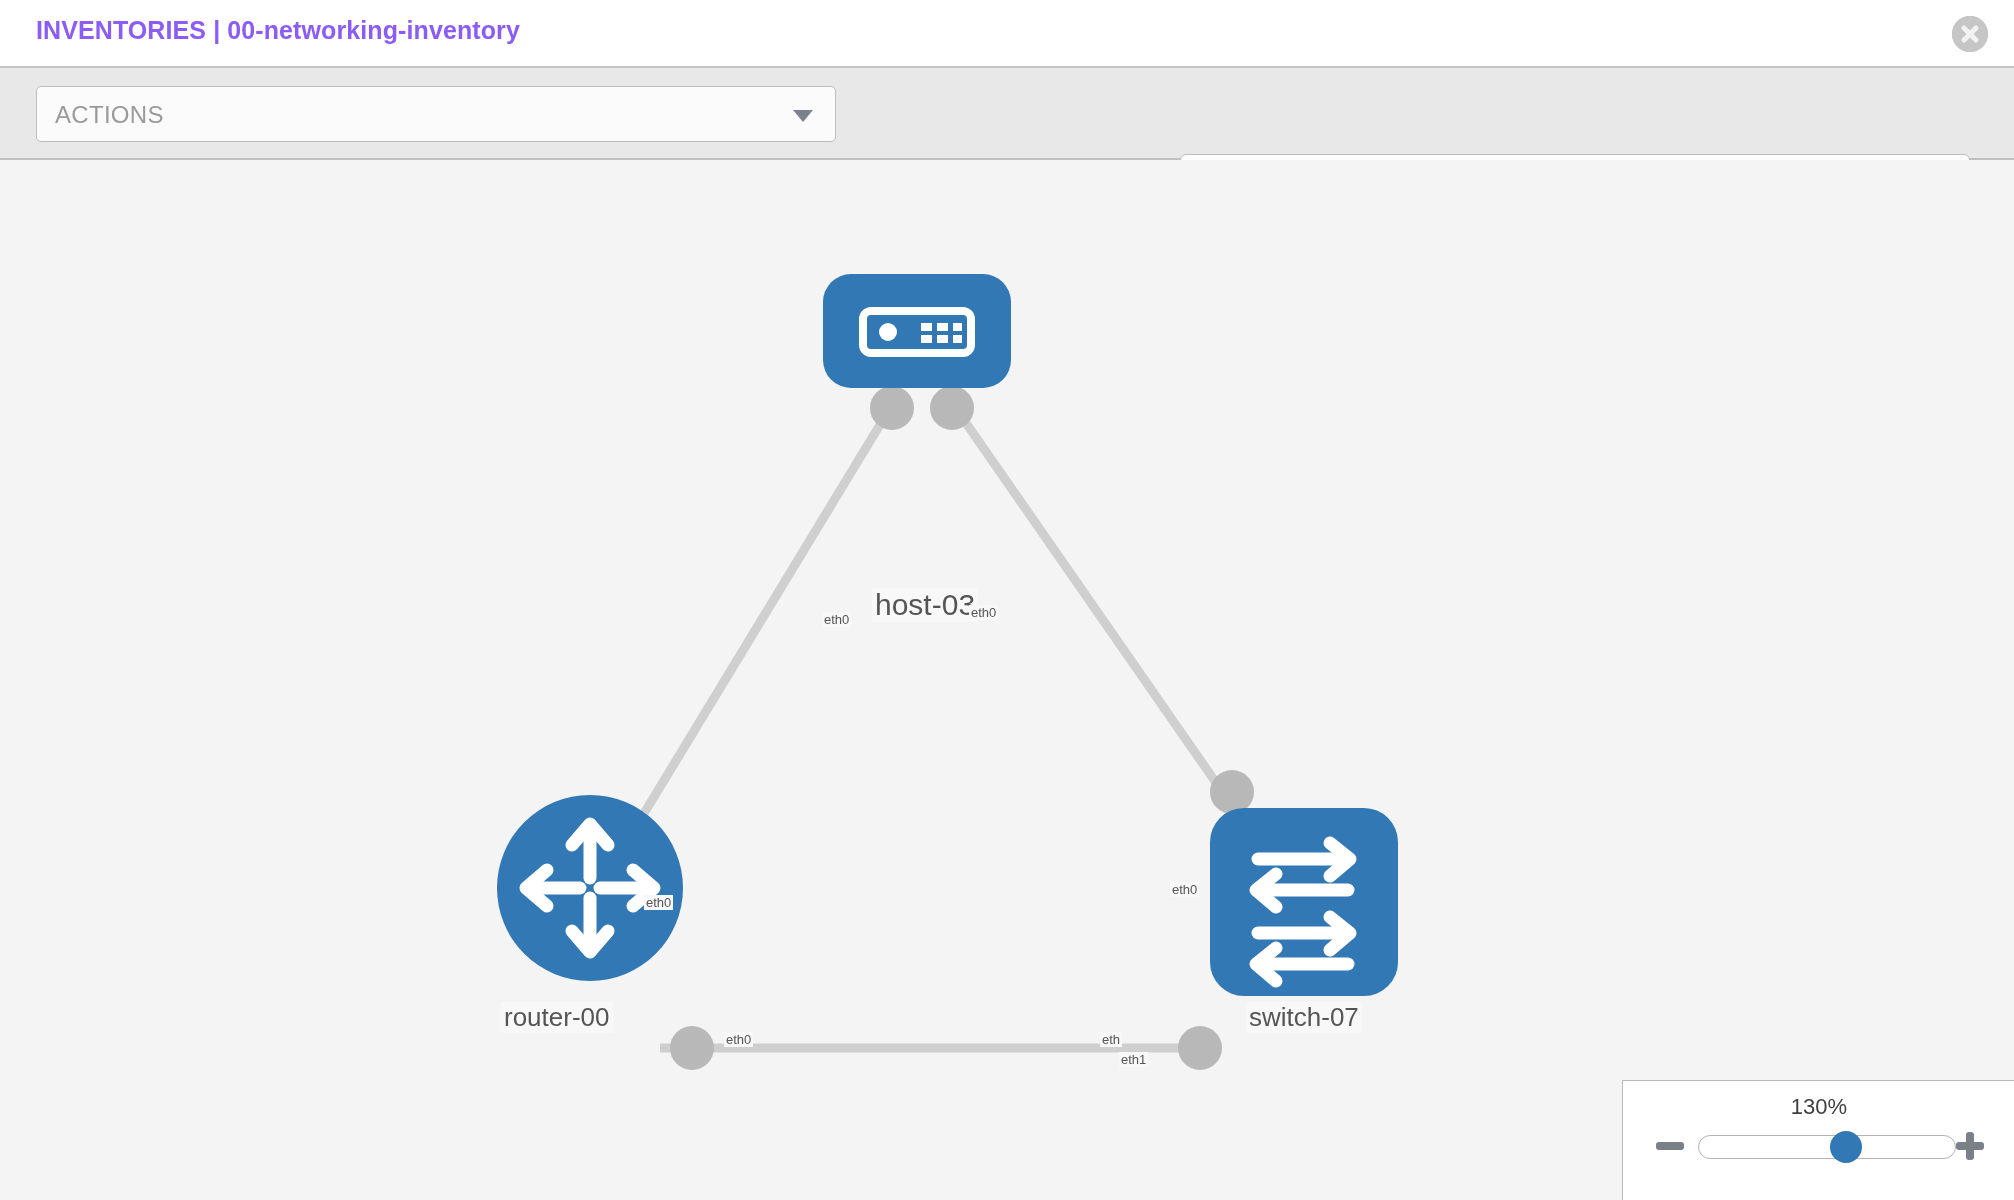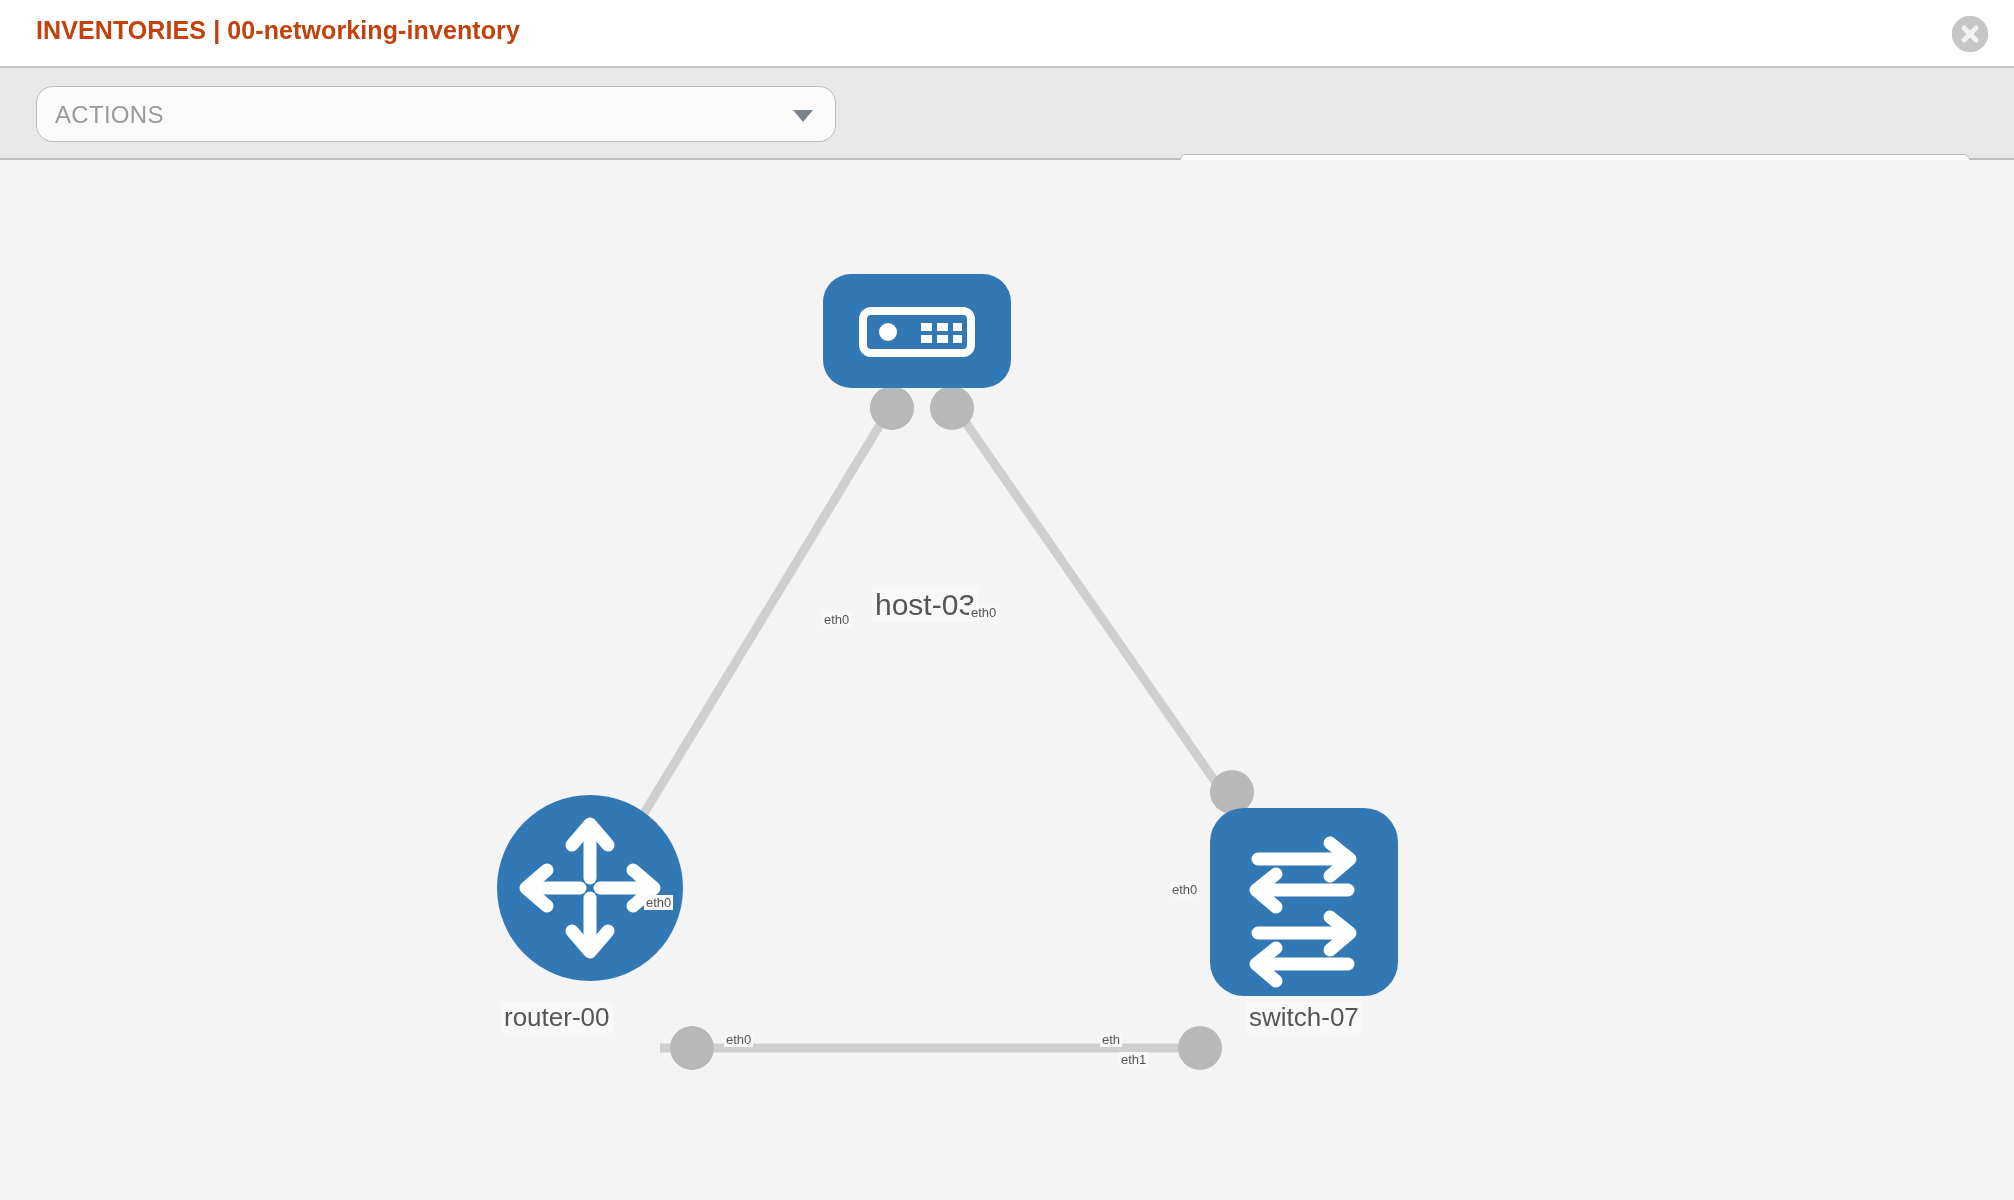--- a/index.html
+++ b/index.html
@@ -29,21 +29,21 @@
     background: #ffffff;
     border-bottom: 2px solid #c5c5c8;
     box-sizing: border-box;
   }
   .header-title {
     position: absolute;
     left: 36px;
     top: 16px;
     font-size: 25px;
     font-weight: bold;
-    color: #c2410c;
+    color: #8b5cf6;
     letter-spacing: 0.1px;
     white-space: nowrap;
   }
   .close-btn {
     position: absolute;
     right: 26px;
     top: 16px;
     width: 36px;
     height: 36px;
     border-radius: 50%;
@@ -63,21 +63,21 @@
     box-sizing: border-box;
   }
   .actions-select {
     position: absolute;
     left: 36px;
     top: 18px;
     width: 800px;
     height: 56px;
     background: #fbfbfb;
     border: 1px solid #bdbdbd;
-    border-radius: 17px;
+    border-radius: 5px;
     box-sizing: border-box;
   }
   .actions-label {
     position: absolute;
     left: 18px;
     top: 14px;
     font-size: 24px;
     color: #9a9a9a;
     letter-spacing: 0.3px;
   }
@@ -338,14 +338,33 @@
 
     <div class="iface-label" style="left:644px; top:735px;">eth0</div>
     <div class="iface-label" style="left:1170px; top:722px;">eth0</div>
 
     <div class="iface-label" style="left:724px; top:872px;">eth0</div>
     <div class="iface-label" style="left:1100px; top:872px;">eth</div>
     <div class="iface-label" style="left:1119px; top:872px;margin-top:20px;">eth1</div>
 
   </div>
 
+  <div class="zoom-panel">
+    <div class="zoom-value">130%</div>
+
+    <div class="zoom-minus">
+      <svg width="34" height="34" viewBox="0 0 34 34" aria-hidden="true">
+        <rect x="3" y="13" width="28" height="8" rx="3" fill="#7a8088"></rect>
+      </svg>
+    </div>
+
+    <div class="zoom-track"></div>
+    <div class="zoom-thumb"></div>
+
+    <div class="zoom-plus">
+      <svg width="34" height="34" viewBox="0 0 34 34" aria-hidden="true">
+        <rect x="3" y="13" width="28" height="8" rx="3" fill="#7a8088"></rect>
+        <rect x="13" y="3" width="8" height="28" rx="3" fill="#7a8088"></rect>
+      </svg>
+    </div>
+  </div>
 
 </div>
 
 </body></html>

